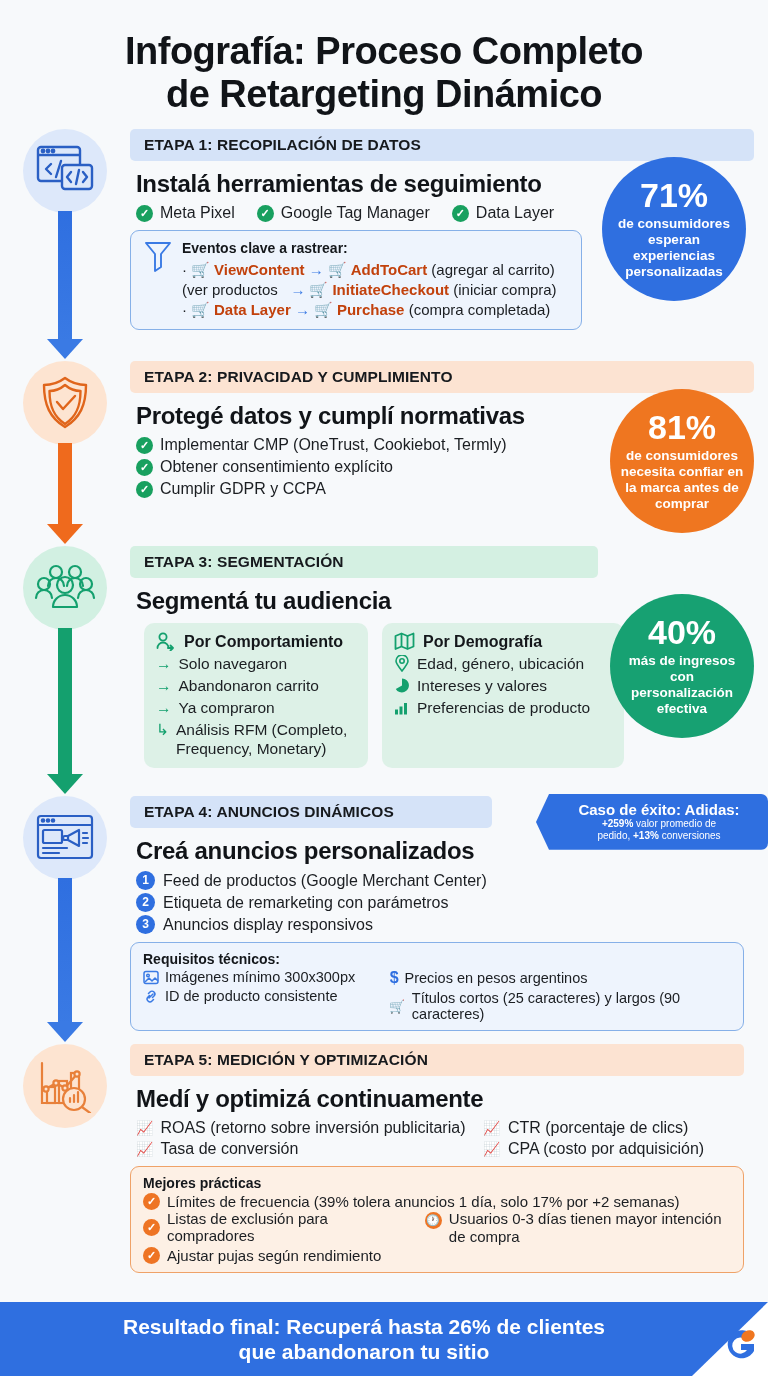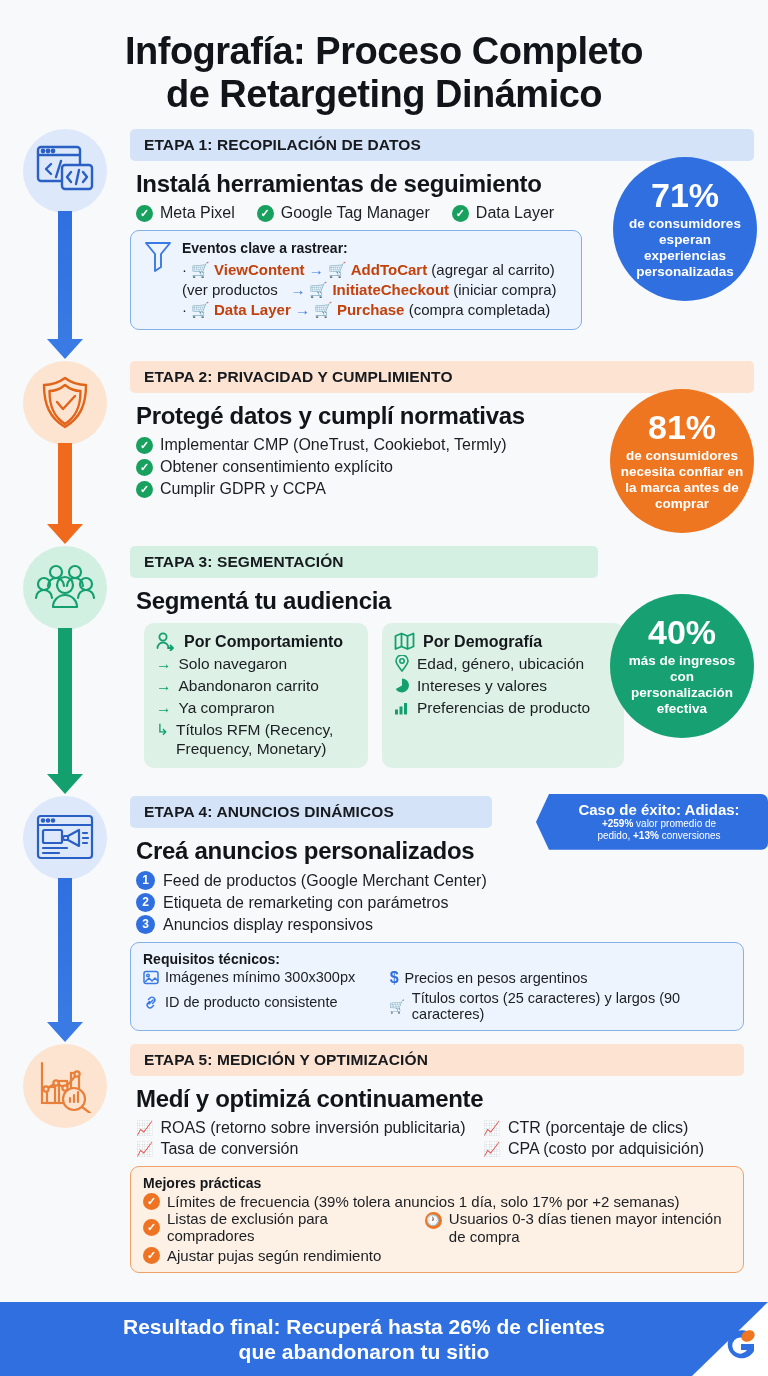--- a/index.html
+++ b/index.html
@@ -211,21 +211,21 @@
           </div>
           <div class="row">
             · 🛒 <b>Data Layer</b>
             <span class="arrow-i">→</span> 🛒
             <b>Purchase</b>
             <span>(compra completada)</span>
           </div>
         </div>
       </div>
     </div>
-    <div class="stat s-blue" style="right:11px; top:28px;">
+    <div class="stat s-blue" style="right:22px; top:28px;">
       <div class="big">71%</div>
       <div class="sm">de consumidores esperan experiencias personalizadas</div>
     </div>
   </div>
 
   <div class="stage" style="height:185px;">
     <div class="rail">
       <div class="bubble b-orange">
         <svg width="54" height="58" viewBox="0 0 54 58" fill="none" stroke="#e0651b" stroke-width="2.4">
           <path d="M27 4 C19 10 11 11 6 11 c0 20 6 33 21 42 c15 -9 21 -22 21 -42 c-5 0 -13 -1 -21 -7z" stroke-linejoin="round"></path>
@@ -303,21 +303,21 @@
           <div class="ci">
               <span class="g">→</span>
               <span>Abandonaron carrito</span>
             </div>
           <div class="ci">
               <span class="g">→</span>
               <span>Ya compraron</span>
             </div>
           <div class="ci">
               <span class="g">↳</span>
-              <span>Títulos RFM (Recency, Frequency, Monetary)</span>
+              <span>Análisis RFM (Completo, Frequency, Monetary)</span>
             </div>
         </div>
         <div class="card" style="width:242px;">
           <div class="ct">
             <svg width="21" height="19" viewBox="0 0 21 19" fill="none" stroke="#14a06e" stroke-width="1.8">
               <path d="M1.5 4 l6 -2.5 l6 2.5 l6 -2.5 v13 l-6 2.5 l-6 -2.5 l-6 2.5 z" stroke-linejoin="round"></path>
               <path d="M7.5 1.5 v13 M13.5 4 v13"></path>
             </svg>
             <span>Por Demografía</span>
           </div>
@@ -396,21 +396,21 @@
             <span>Etiqueta de remarketing con parámetros</span>
           </div>
         <div class="nrow">
             <span class="n">3</span>
             <span>Anuncios display responsivos</span>
           </div>
       </div>
       <div class="subbox" style="width:614px;">
         <div class="sb-title">Requisitos técnicos:</div>
         <div style="display:flex; gap:16px;">
-          <div style="display:flex;flex-direction:column;gap:9px;width:248px;">
+          <div style="display:flex;flex-direction:column;gap:3px;width:248px;">
             <div class="sb-row">
               <svg width="16" height="15" viewBox="0 0 16 15" fill="none" stroke="#3a7ae4" stroke-width="1.5">
                   <rect x="1" y="1.5" width="14" height="12" rx="2"></rect>
                   <circle cx="5" cy="5.5" r="1.3"></circle>
                   <path d="M2 12 l4 -4 l3 3 l3 -3 l3 3" stroke-linejoin="round"></path>
                 </svg>
               <span>Imágenes mínimo 300x300px</span>
             </div>
             <div class="sb-row">
               <svg width="16" height="15" viewBox="0 0 16 15" fill="none" stroke="#3a7ae4" stroke-width="1.5">

